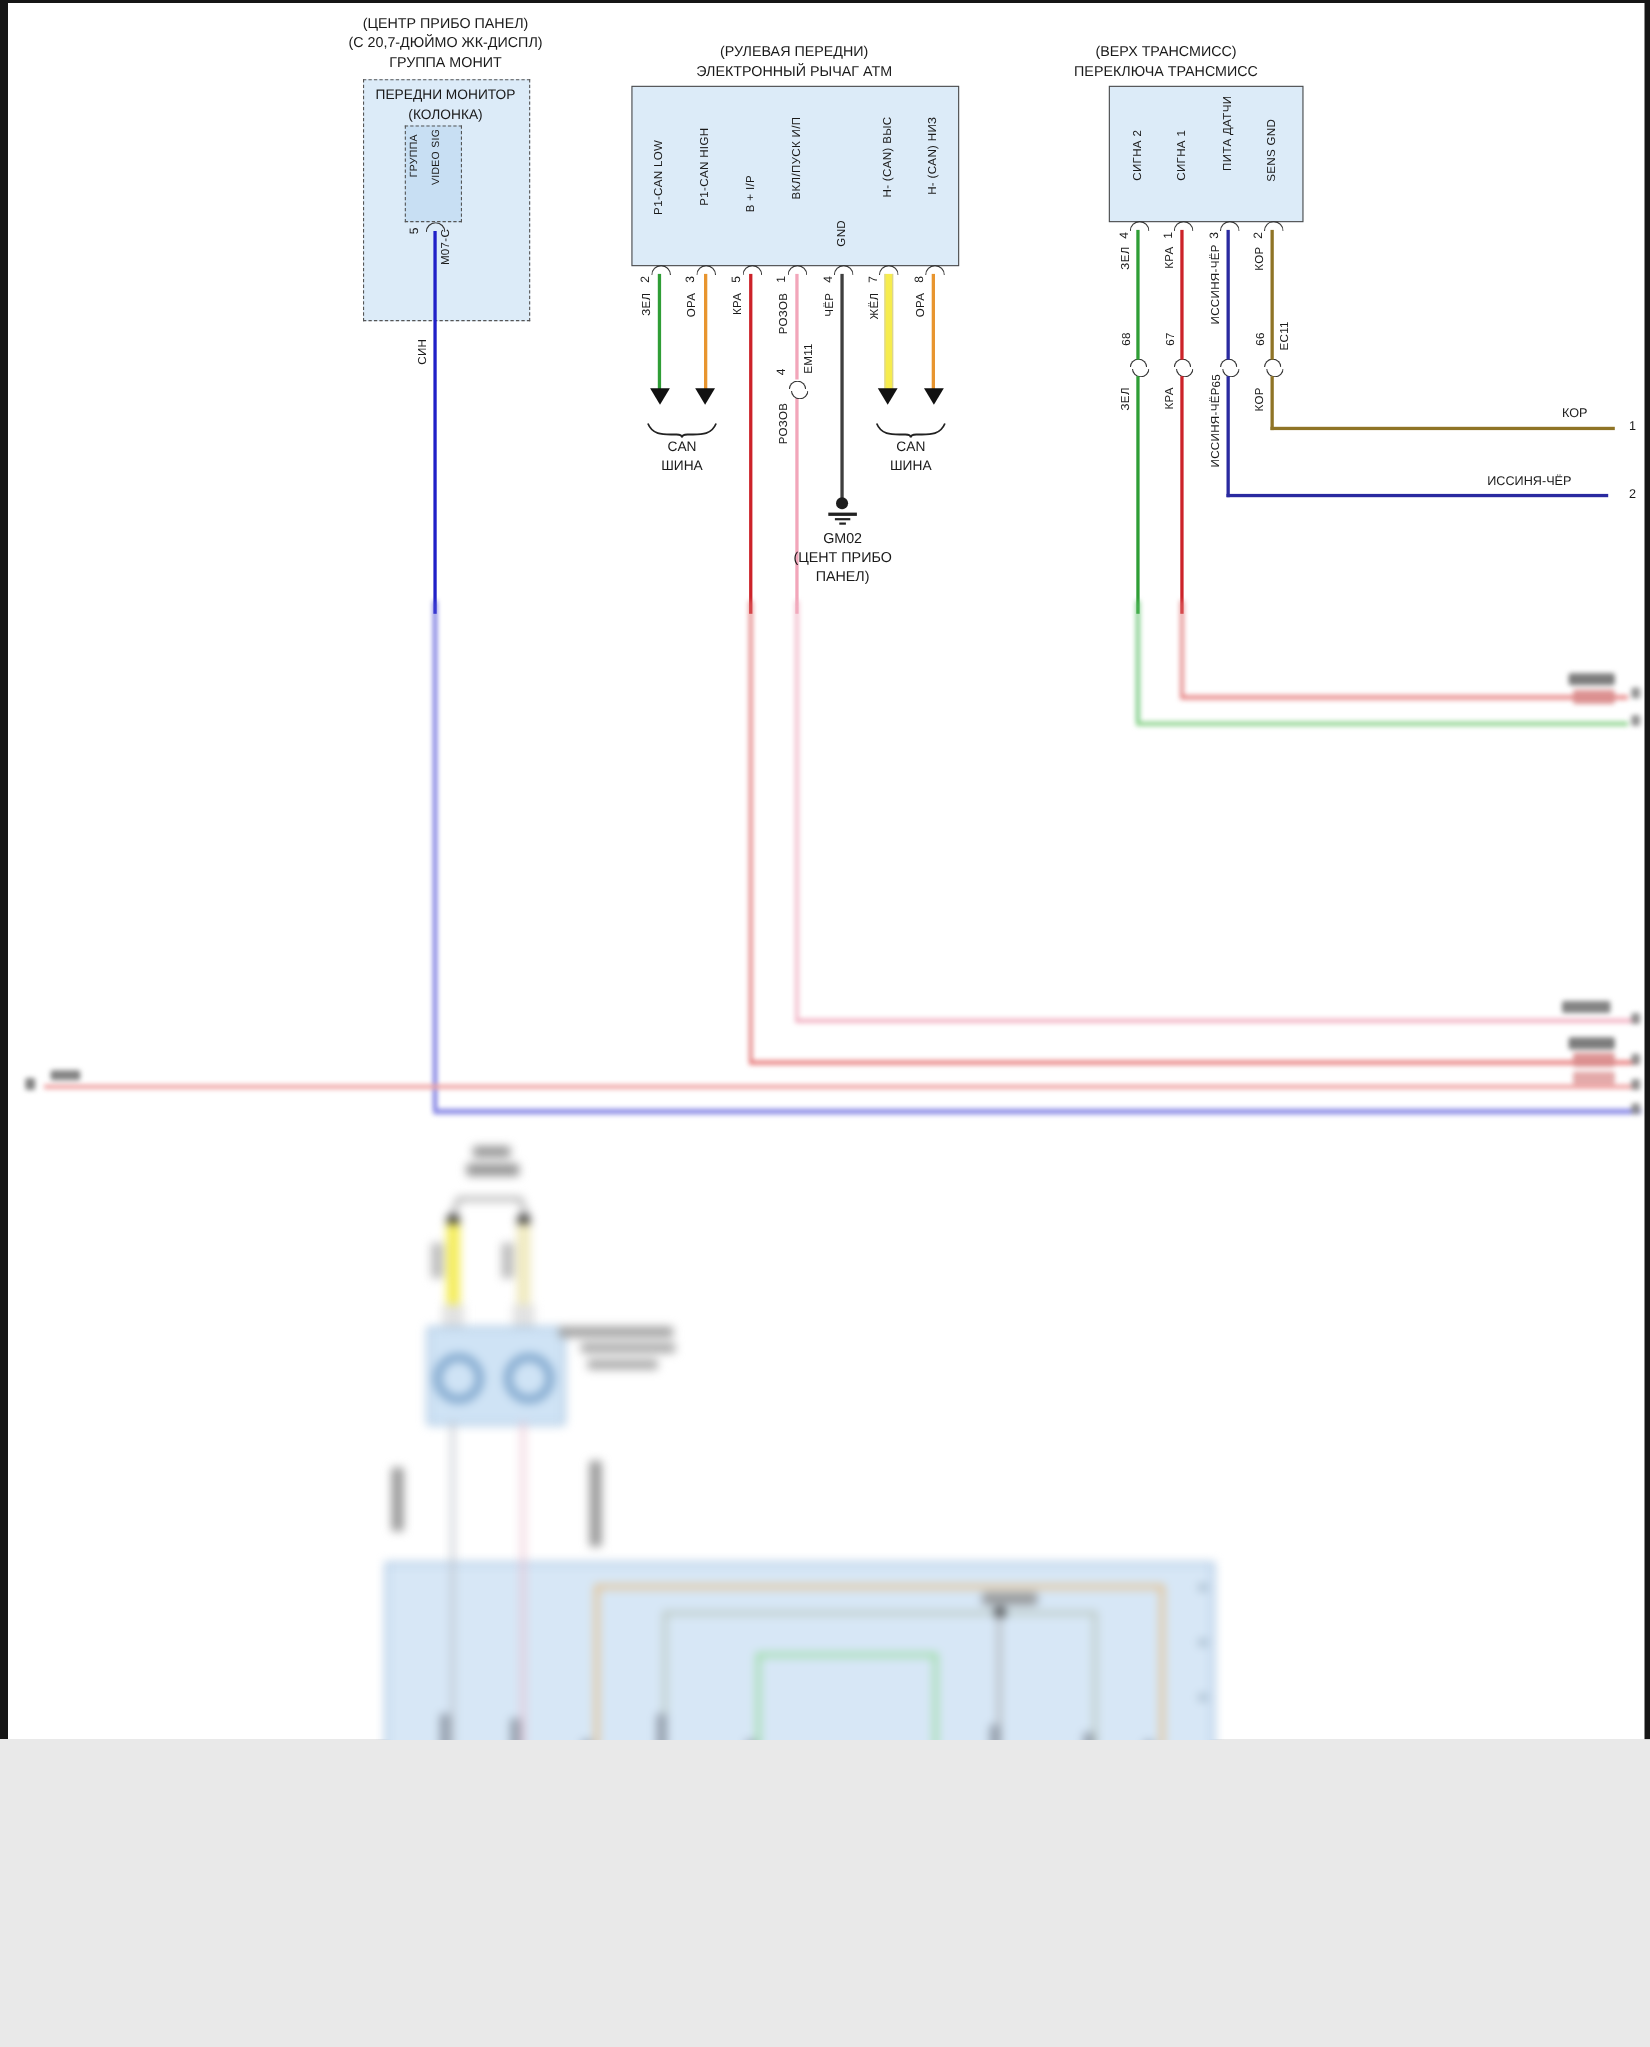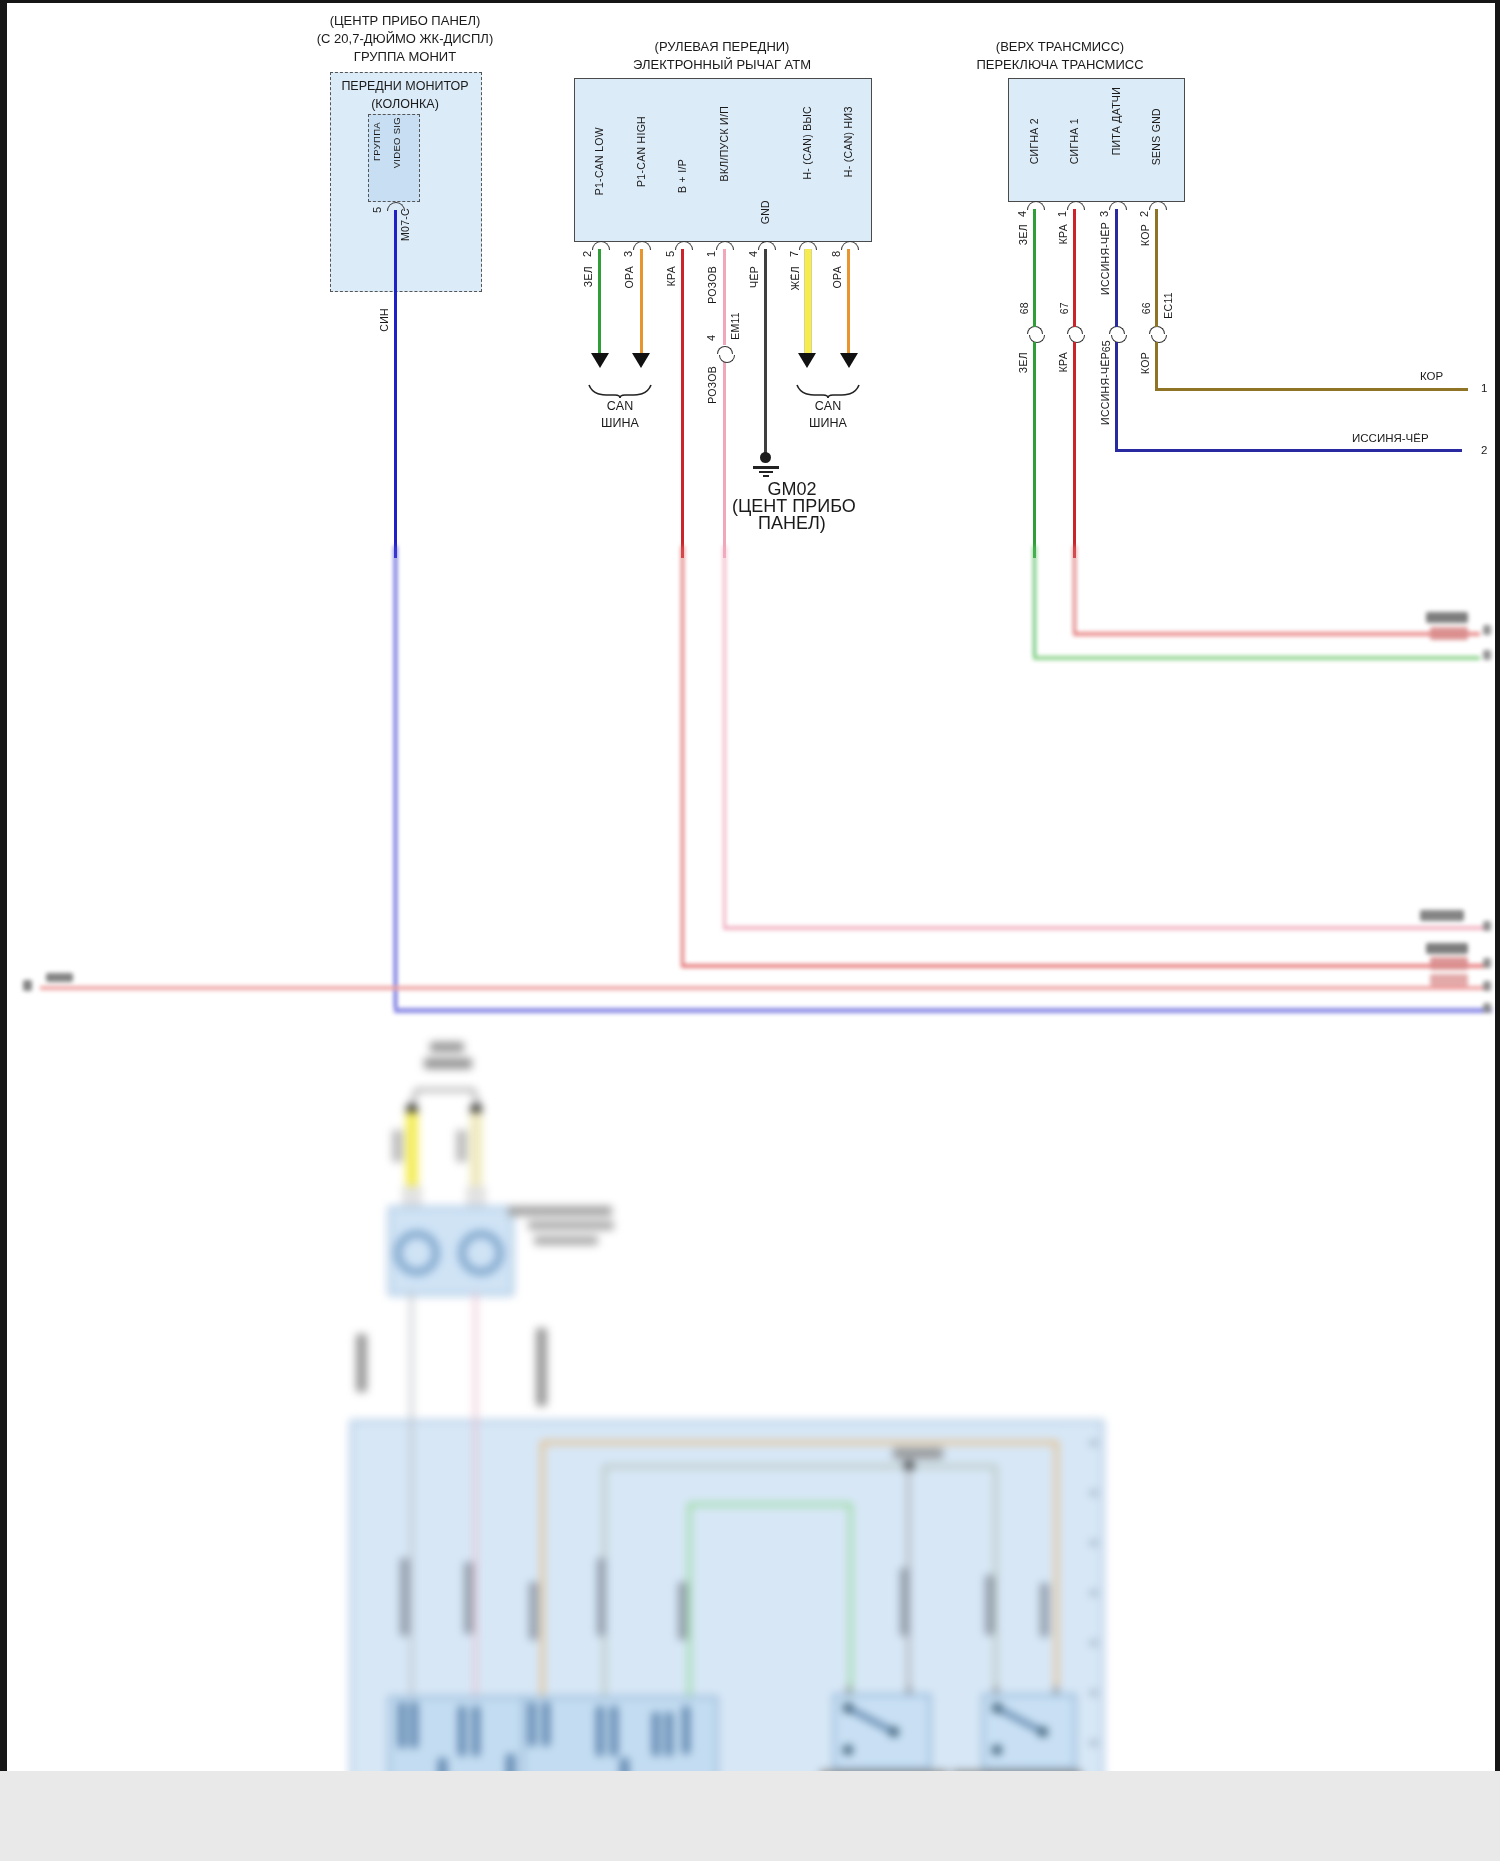--- a/index.html
+++ b/index.html
@@ -1,16 +1,16 @@
 <!DOCTYPE html>
 <html><head>
 <meta charset="utf-8">
 <style>
   html,body{margin:0;padding:0;background:#e9e9e9}
-  .page{position:relative;width:1500px;height:1771px;background:#ffffff;overflow:hidden;
+  .page{position:relative;width:1500px;height:1581px;background:#ffffff;overflow:hidden;
         font-family:"Liberation Sans",sans-serif;color:#1a1a1a}
   .abs{position:absolute}
   .ctext{position:absolute;text-align:center;font-size:13px;line-height:18px;white-space:nowrap}
   .lbl{position:absolute;font-size:11.5px;white-space:nowrap}
   .vtext{position:absolute;writing-mode:vertical-rl;transform:rotate(180deg);
          white-space:nowrap;font-size:10.5px;line-height:1;letter-spacing:.3px}
   .rnum{position:absolute;font-size:11px;transform:rotate(-90deg)}
   .box{position:absolute;background:#dcebf8;border:1.5px solid #4a4a4a}
   .dash{border-style:dashed;border-width:1.6px;border-color:#555}
   .vwire{position:absolute;width:3px}
@@ -119,21 +119,21 @@
   <div class="rnum" style="left:708px;top:332px">4</div>
   <div class="brkD" style="left:717px;top:346px"></div>
   <div class="brkU" style="left:719px;top:355px"></div>
   <div class="vtext" style="left:730px;top:312px">ЕМ11</div>
   <div class="vtext" style="left:707px;top:366px">РОЗОВ</div>
 
   <div class="dot" style="left:760px;top:452px;width:11px;height:11px"></div>
   <div class="abs" style="left:753px;top:466px;width:26px;height:2.5px;background:#222"></div>
   <div class="abs" style="left:759px;top:471px;width:14px;height:2px;background:#222"></div>
   <div class="abs" style="left:763px;top:475px;width:6px;height:2px;background:#222"></div>
-  <div class="ctext" style="left:732px;top:481px;width:120px;font-size:18px;line-height:17px">
+  <div class="ctext" style="left:706px;top:481px;width:120px;font-size:13px;line-height:17px">
     <div>GM02</div>
     <div>(ЦЕНТ ПРИБО</div>
     <div>ПАНЕЛ)</div>
   </div>
 
   <div class="ctext" style="left:910px;top:38px;width:300px">
     <div>(ВЕРХ ТРАНСМИСС)</div>
     <div>ПЕРЕКЛЮЧА ТРАНСМИСС</div>
   </div>
   <div class="box" style="left:1008px;top:78px;width:175px;height:122px"></div>

